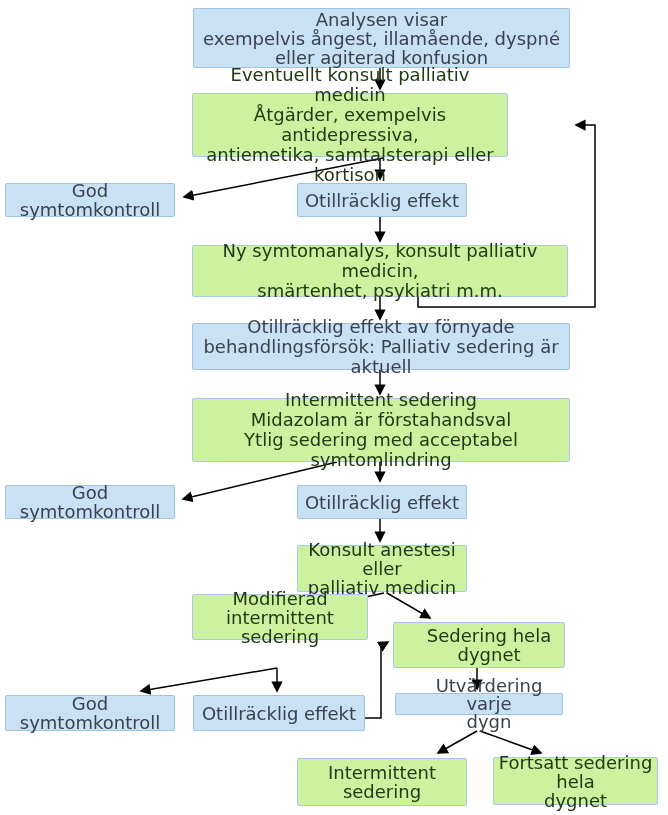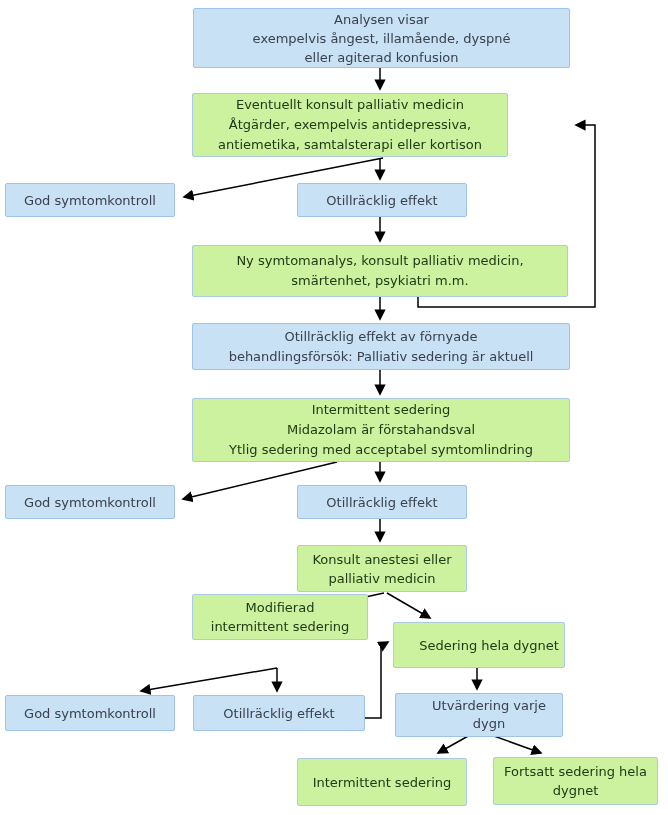--- a/index.html
+++ b/index.html
@@ -12,21 +12,21 @@
     overflow: hidden;
   }
   .node {
     position: absolute;
     box-sizing: border-box;
     display: flex;
     align-items: center;
     justify-content: center;
     text-align: center;
     white-space: pre-line;
-    font-size: 13px;
+    font-size: 18px;
     line-height: 19px;
     border-radius: 2px;
     border: 1.5px solid var(--blue-border);
     padding: 0 4px;
   }
   .node.blue  { background: var(--blue-fill);  color: var(--blue-text); }
   .node.green { background: var(--green-fill); color: var(--green-text); border-color: var(--green-border); }
   svg.edges { position: absolute; left: 0; top: 0; pointer-events: none; }
   .edge { stroke: var(--arrow); stroke-width: 1.5; fill: none; }
   .arrowhead { fill: var(--arrow); }
@@ -79,19 +79,19 @@
 Ytlig sedering med acceptabel symtomlindring</div>
   <div class="node blue" style="left:5px;   top:485px; width:170px; height:34px;">God symtomkontroll</div>
   <div class="node blue" style="left:297px; top:485px; width:170px; height:34px;">Otillräcklig effekt</div>
   <div class="node green" style="left:297px; top:545px; width:170px; height:47px;">Konsult anestesi eller
 palliativ medicin</div>
   <div class="node green" style="left:192px; top:594px; width:176px; height:46px;">Modifierad
 intermittent sedering</div>
   <div class="node green" style="left:393px; top:622px; width:172px; height:46px;padding-left:24px;">Sedering hela dygnet</div>
   <div class="node blue" style="left:5px;   top:695px; width:170px; height:36px;">God symtomkontroll</div>
   <div class="node blue" style="left:193px; top:695px; width:172px; height:36px;">Otillräcklig effekt</div>
-  <div class="node blue" style="left:395px; top:693px; width:168px; height:44px; line-height:18px;padding-left:24px;">Utvärdering varje
+  <div class="node blue" style="left:395px; top:693px; width:168px; height:22px; line-height:18px;padding-left:24px;">Utvärdering varje
 dygn</div>
   <div class="node green" style="left:297px; top:758px; width:170px; height:48px;">Intermittent sedering</div>
   <div class="node green" style="left:493px; top:757px; width:165px; height:48px;">Fortsatt sedering hela
 dygnet</div>
 
 </div>
 
 </body></html>

